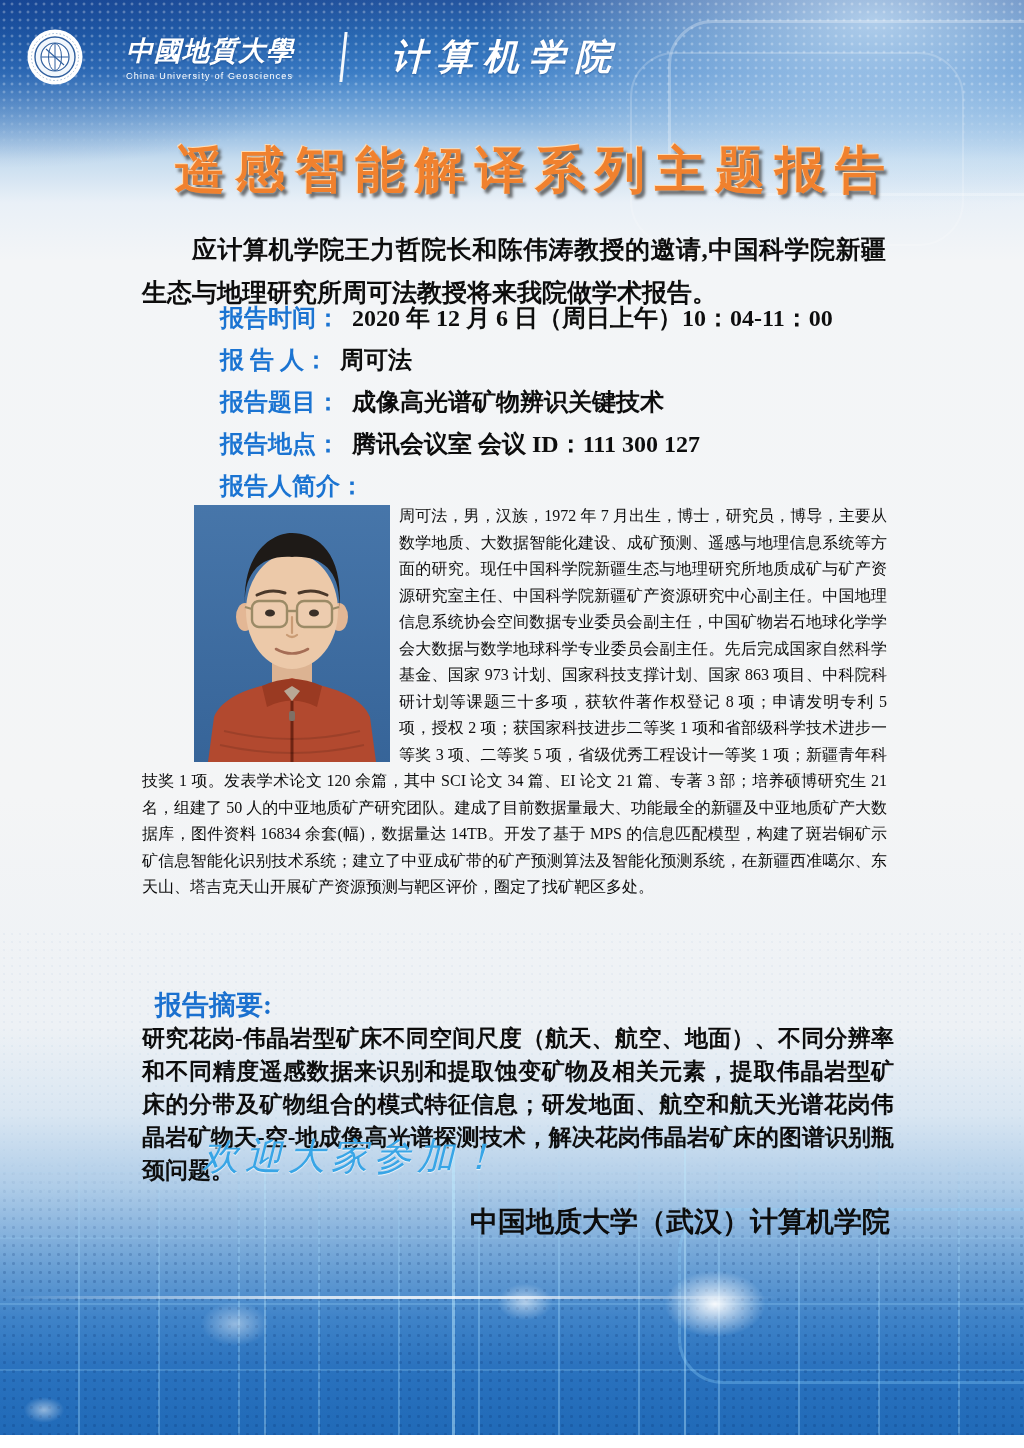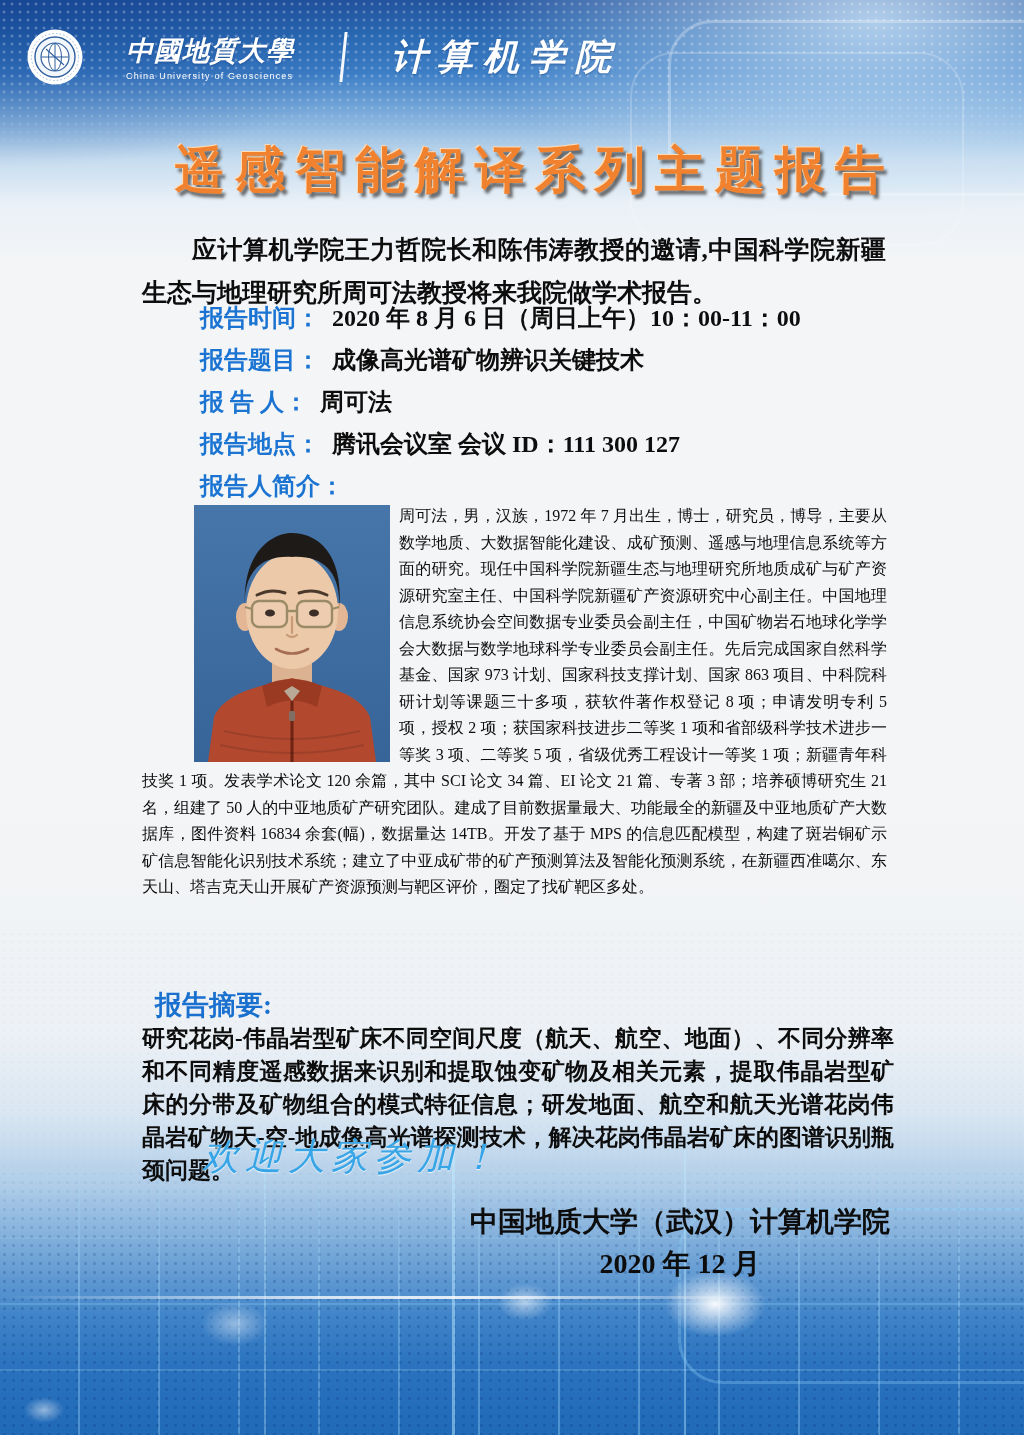--- a/index.html
+++ b/index.html
@@ -71,21 +71,21 @@
     font-size:50px;font-weight:bold;letter-spacing:10px;color:#F0812E;
     font-family:"Liberation Sans",sans-serif;
     text-shadow:-1px -1px 0 #ffdcb4, 3px 4px 3px rgba(75,75,75,.8);}
 
   .intro{position:absolute;top:228px;left:142px;width:744px;margin:0;
     font-size:25px;font-weight:bold;color:#0d0d0d;line-height:43px;
     text-indent:2em;text-align:justify;}
 
   .details{position:absolute;top:297px;left:200px;font-size:24px;font-weight:bold;}
   .details .row{height:42px;line-height:42px;white-space:nowrap;}
-  .lab{color:#1B74D2;margin-right:12px;}
+  .lab{color:#1B74D2;margin-right:12px;margin-left:20px;}
   .val{color:#0d0d0d;}
 
   .bio{position:absolute;top:503px;left:142px;width:745px;}
   .photo{float:left;width:196px;height:257px;margin:2px 9px 4px 52px;}
   .bio-text{margin:0;font-size:16px;font-weight:normal;color:#0d0d0d;
     line-height:26.5px;text-align:justify;}
 
   .abstract-h{position:absolute;top:974px;left:142px;margin:13px;
     font-size:27px;font-weight:bold;color:#1A70CF;}
   .abstract-b{position:absolute;top:1022px;left:142px;width:752px;margin:0;
@@ -142,27 +142,27 @@
     <div class="hdr-divider"></div>
     <div class="dept">计算机学院</div>
   </header>
 
   <h1 class="title">遥感智能解译系列主题报告</h1>
 
   <p class="intro">应计算机学院王力哲院长和陈伟涛教授的邀请,中国科学院新疆生态与地理研究所周可法教授将来我院做学术报告。</p>
 
   <div class="details">
     <div class="row">
-      <span class="lab">报告时间：</span><span class="val">2020 年 8 月 6 日（周日上午）10：00-11：00</span>
+      <span class="lab">报告时间：</span><span class="val">2020 年 12 月 6 日（周日上午）10：04-11：00</span>
+    </div>
+    <div class="row">
+      <span class="lab">报 告 人：</span><span class="val">周可法</span>
     </div>
     <div class="row">
       <span class="lab">报告题目：</span><span class="val">成像高光谱矿物辨识关键技术</span>
-    </div>
-    <div class="row">
-      <span class="lab">报 告 人：</span><span class="val">周可法</span>
     </div>
     <div class="row">
       <span class="lab">报告地点：</span><span class="val">腾讯会议室  会议 ID：111 300 127</span>
     </div>
     <div class="row">
       <span class="lab">报告人简介：</span>
     </div>
   </div>
 
   <div class="bio">
@@ -202,16 +202,15 @@
     <p class="bio-text">周可法，男，汉族，1972 年 7 月出生，博士，研究员，博导，主要从数学地质、大数据智能化建设、成矿预测、遥感与地理信息系统等方面的研究。现任中国科学院新疆生态与地理研究所地质成矿与矿产资源研究室主任、中国科学院新疆矿产资源研究中心副主任。中国地理信息系统协会空间数据专业委员会副主任，中国矿物岩石地球化学学会大数据与数学地球科学专业委员会副主任。先后完成国家自然科学基金、国家 973 计划、国家科技支撑计划、国家 863 项目、中科院科研计划等课题三十多项，获软件著作权登记 8 项；申请发明专利 5 项，授权 2 项；获国家科技进步二等奖 1 项和省部级科学技术进步一等奖 3 项、二等奖 5 项，省级优秀工程设计一等奖 1 项；新疆青年科技奖 1 项。发表学术论文 120 余篇，其中 SCI 论文 34 篇、EI 论文 21 篇、专著 3 部；培养硕博研究生 21 名，组建了 50 人的中亚地质矿产研究团队。建成了目前数据量最大、功能最全的新疆及中亚地质矿产大数据库，图件资料 16834 余套(幅)，数据量达 14TB。开发了基于 MPS 的信息匹配模型，构建了斑岩铜矿示矿信息智能化识别技术系统；建立了中亚成矿带的矿产预测算法及智能化预测系统，在新疆西准噶尔、东天山、塔吉克天山开展矿产资源预测与靶区评价，圈定了找矿靶区多处。</p>
   </div>
 
   <h2 class="abstract-h">报告摘要:</h2>
   <p class="abstract-b">研究花岗-伟晶岩型矿床不同空间尺度（航天、航空、地面）、不同分辨率和不同精度遥感数据来识别和提取蚀变矿物及相关元素，提取伟晶岩型矿床的分带及矿物组合的模式特征信息；研发地面、航空和航天光谱花岗伟晶岩矿物天-空-地成像高光谱探测技术，解决花岗伟晶岩矿床的图谱识别瓶颈问题。</p>
 
   <div class="welcome">欢迎大家参加！</div>
 
   <div class="footer">
     <div class="footer-org">中国地质大学（武汉）计算机学院</div>
-    <div class="footer-date">2020 年 12 月</div>
   </div>
 
 </div>
 
 </body></html>

